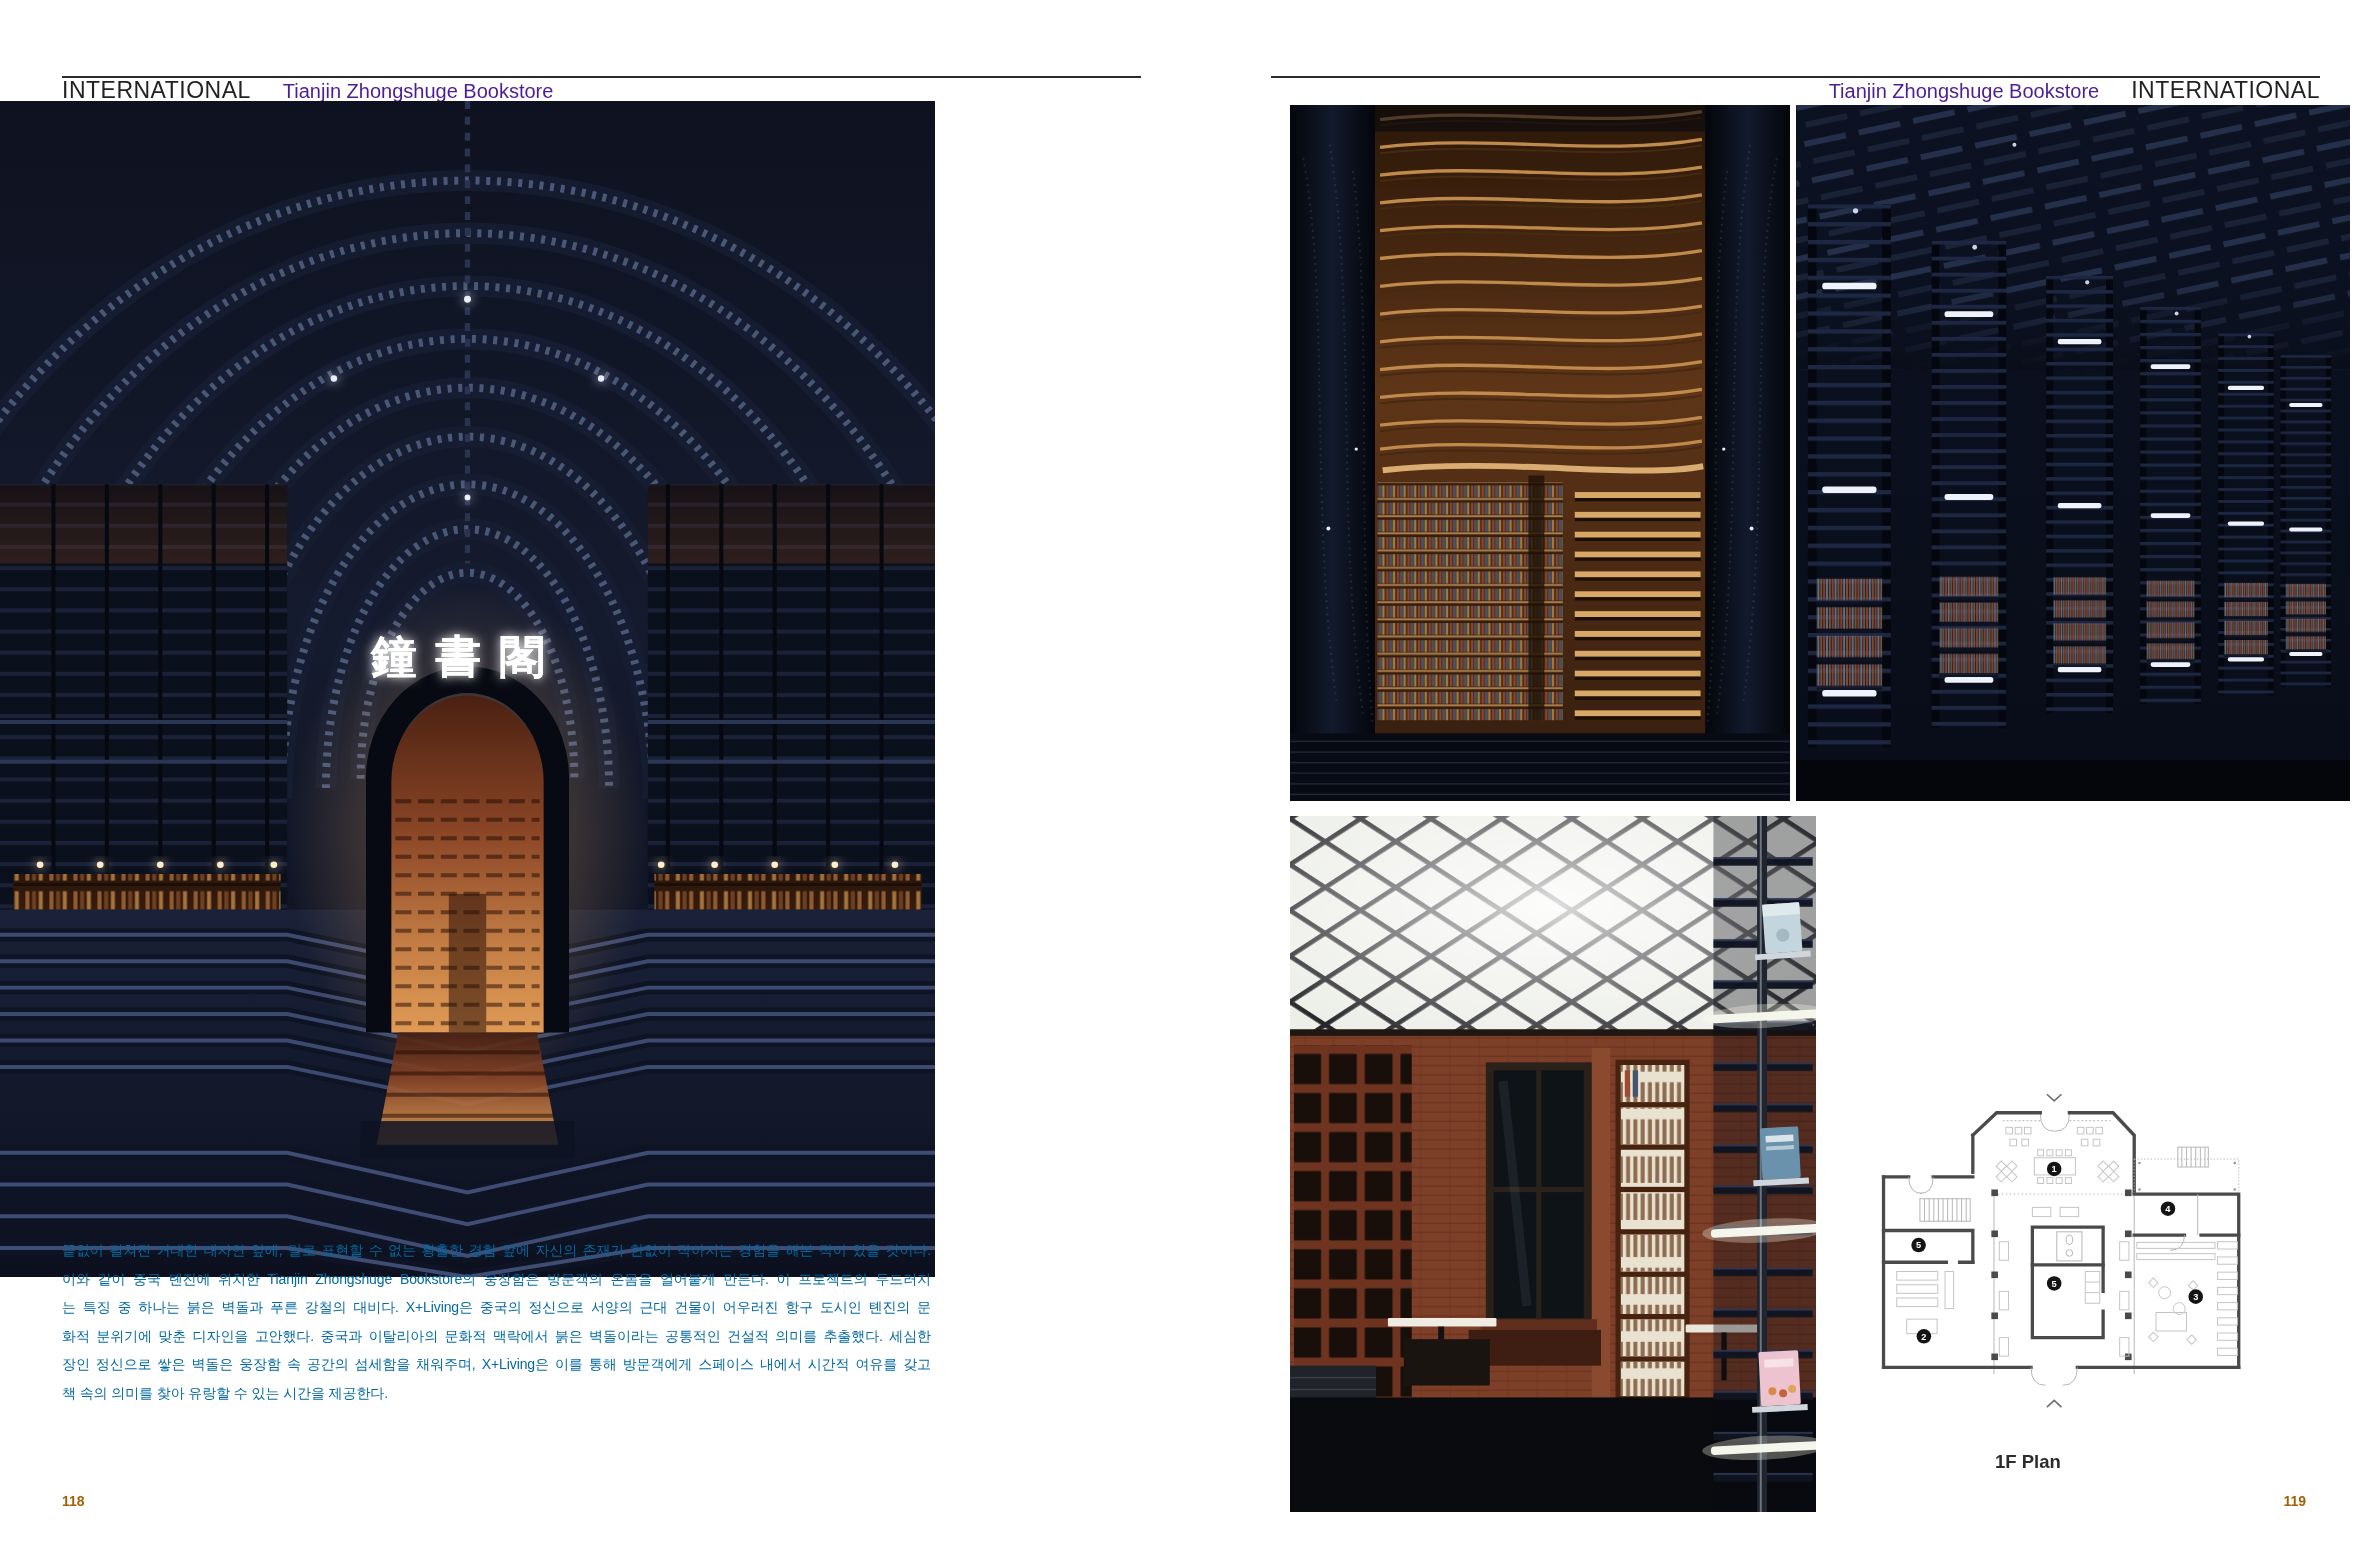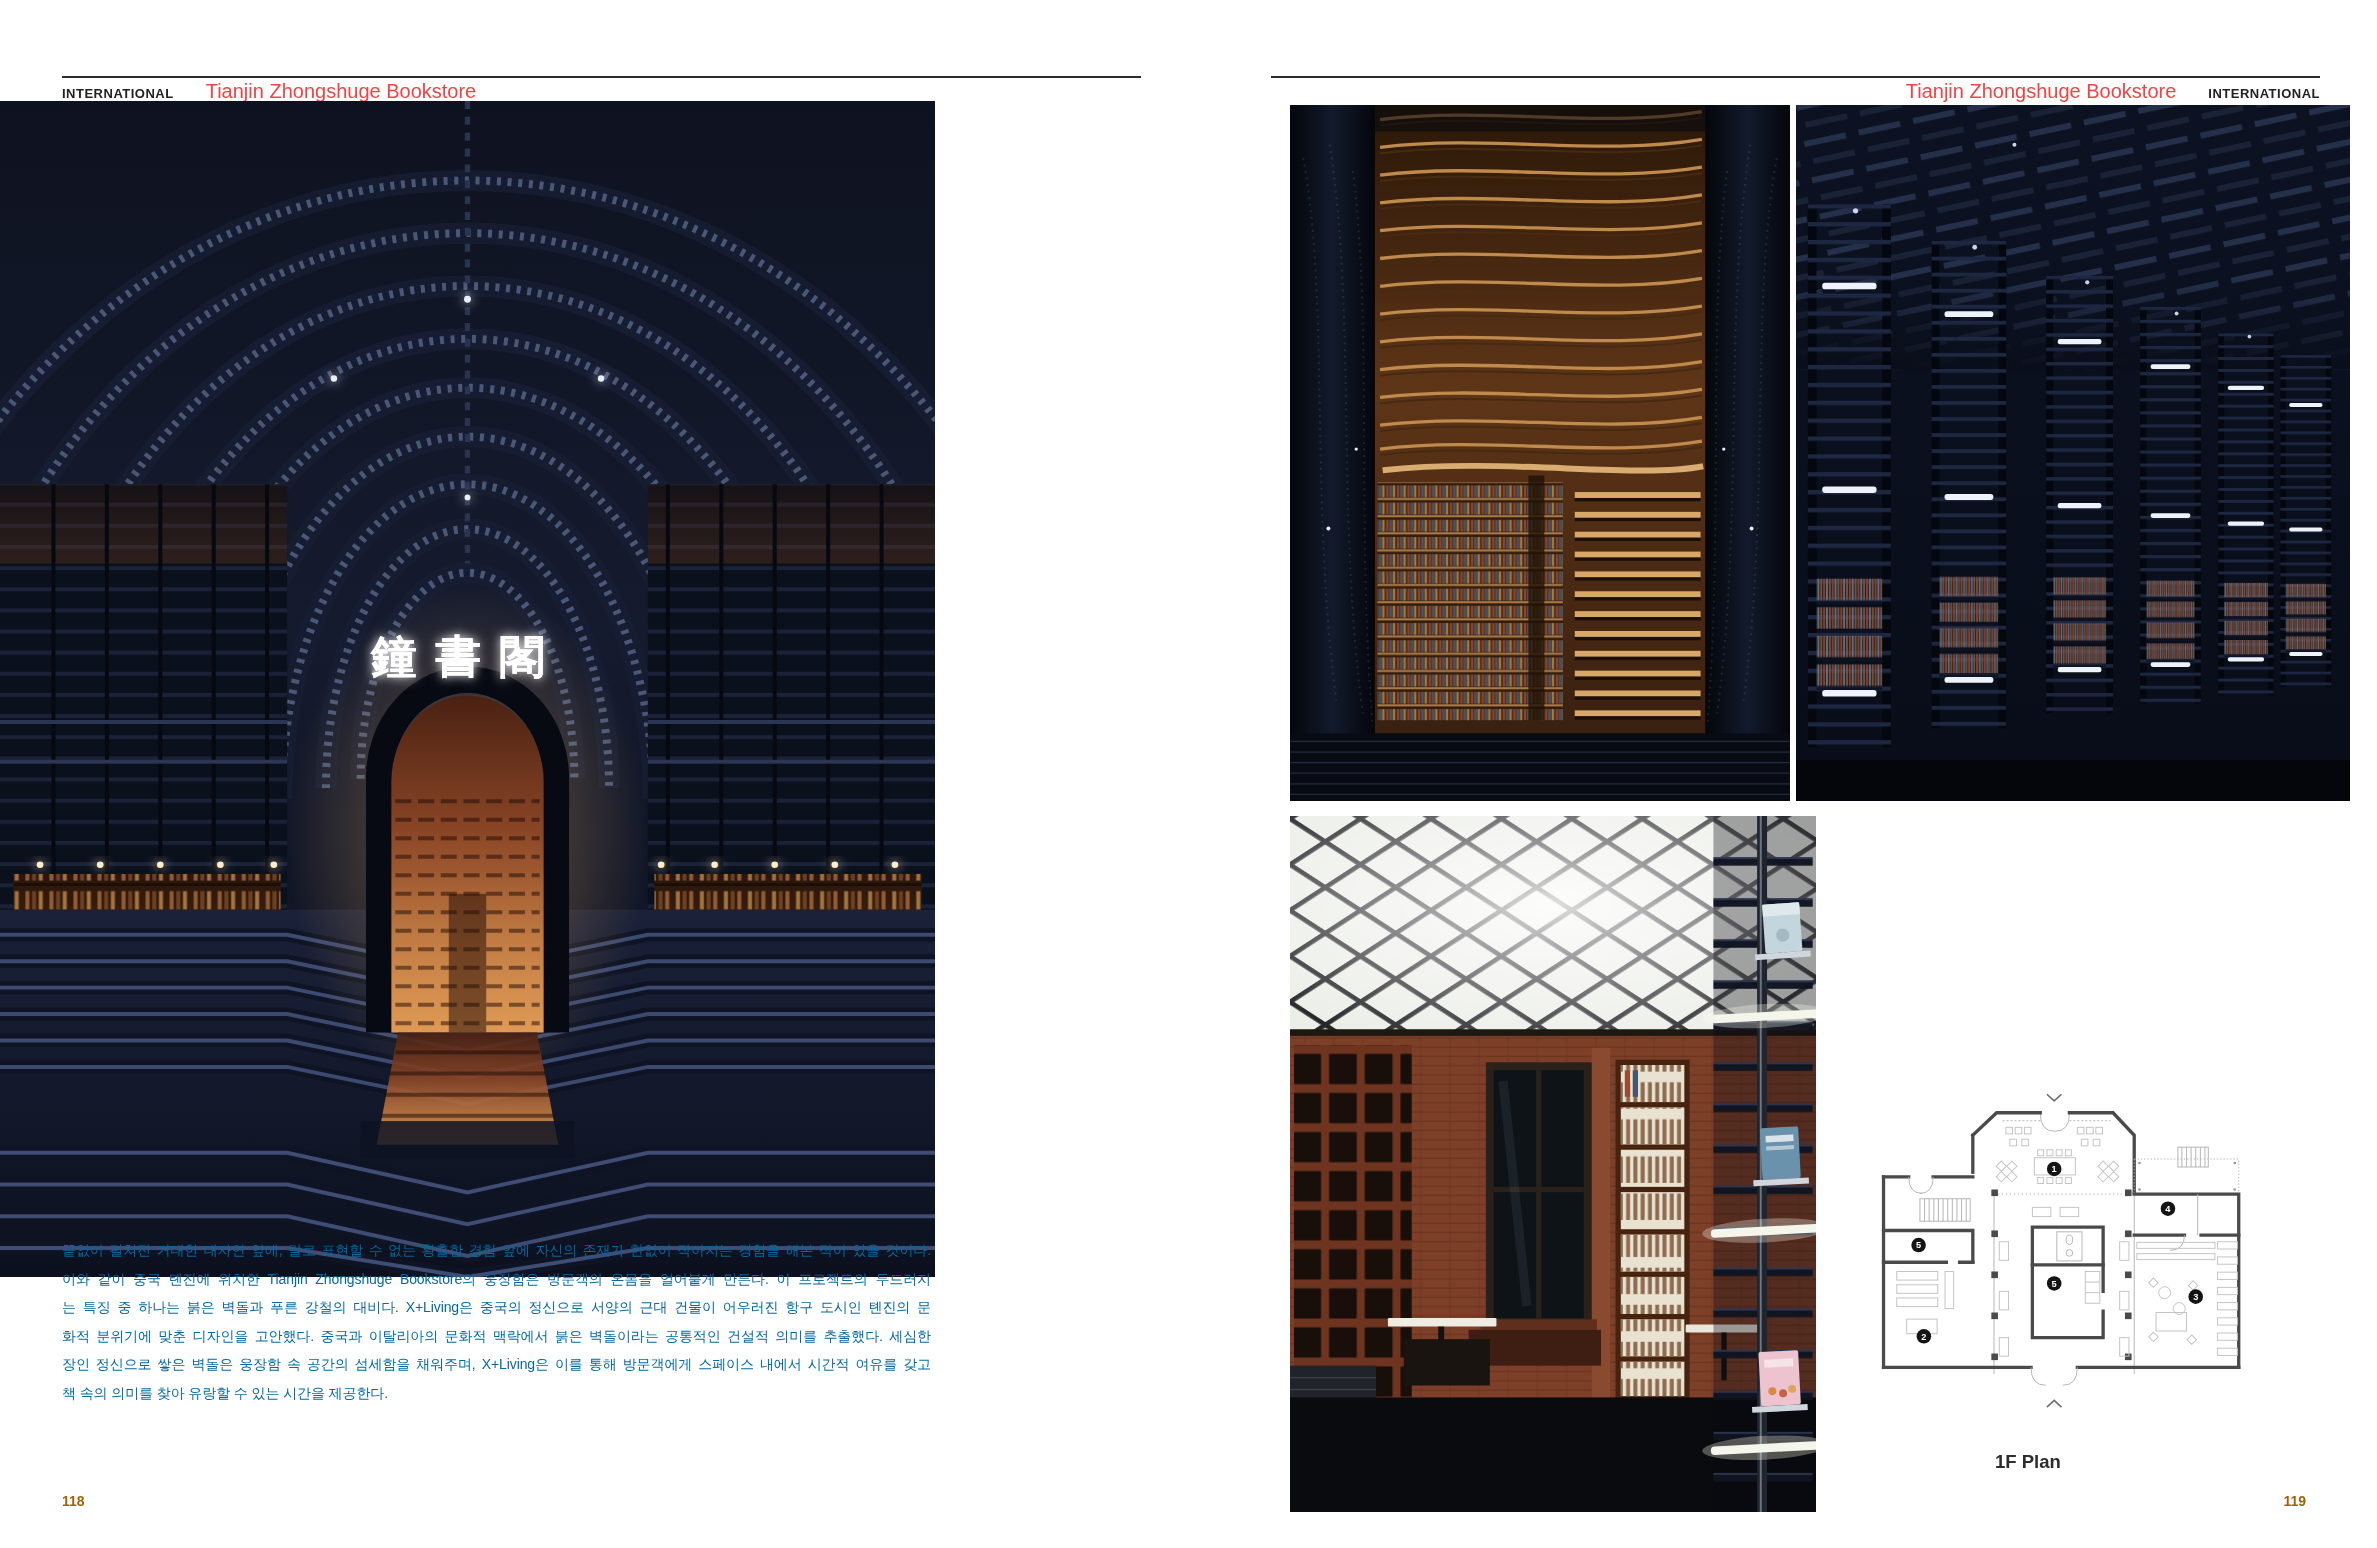--- a/index.html
+++ b/index.html
@@ -2,22 +2,22 @@
 <html style="font-size:10.6px"><head>
 <meta charset="utf-8">
 <style>
   html,body{margin:0;padding:0;background:#e8e8e8;}
   .spread{position:relative;width:2377px;height:1549px;background:#ffffff;overflow:hidden;
           font-family:"Liberation Sans",sans-serif;color:#1e1e1e;}
   
   .hdr{position:absolute;top:48px;display:flex;align-items:baseline;white-space:nowrap;}
   .hdr-left{left:62px;}
   .hdr-right{left:1271px;width:1049px;justify-content:flex-end;}
-  .hdr .section{font-size:13px;font-weight:700;letter-spacing:0.5px;color:#222;margin-top:9px;}
-  .hdr .title{font-size:20px;font-weight:400;color:#ef4444;margin-top:32px;}
+  .hdr .section{font-size:23px;font-weight:400;letter-spacing:0.5px;color:#222;margin-top:9px;}
+  .hdr .title{font-size:20px;font-weight:400;color:#4c1d95;margin-top:32px;}
   .hdr-left .title{margin-left:32px;}
   .hdr-right .section{margin-left:32px;}
   .rule{position:absolute;top:76px;height:2px;background:#2b2b2b;}
   .rule-left{left:62px;width:1079px;}
   .rule-right{left:1271px;width:1049px;}
   
   .photo{position:absolute;overflow:hidden;background:#ef4444;}
   .photo svg{display:block;width:100%;height:100%;}
   .ph-main{left:0;top:101px;width:935px;height:1176px;}
   .ph-wood{left:1290px;top:105px;width:500px;height:696px;}

